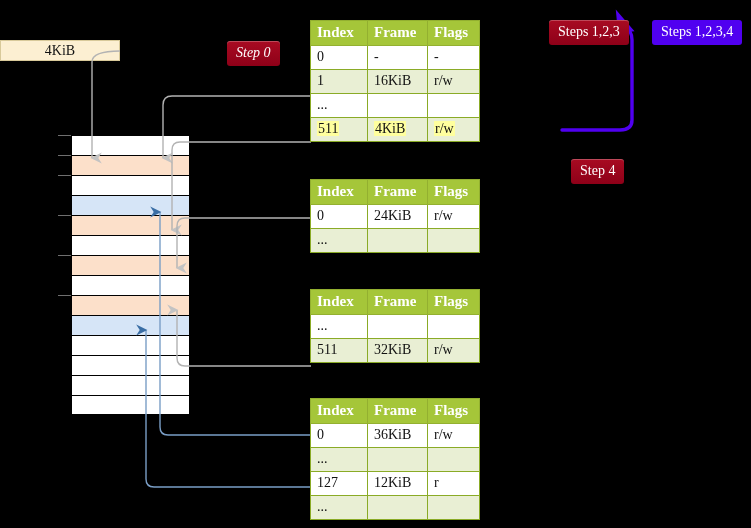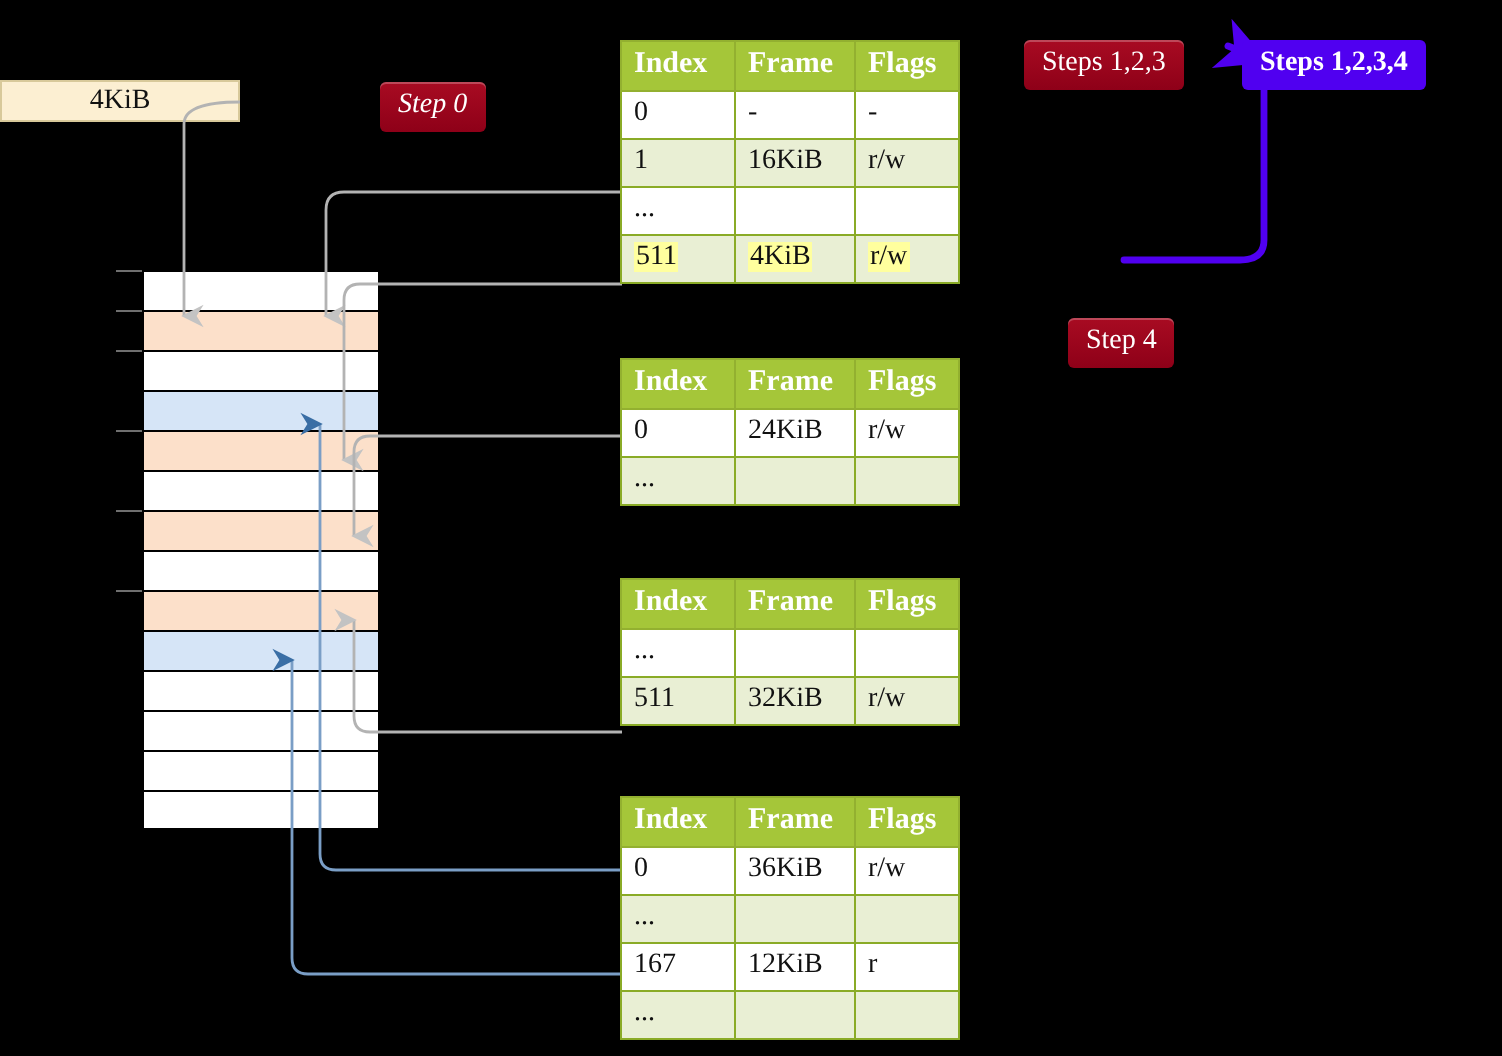--- a/index.html
+++ b/index.html
@@ -29,29 +29,30 @@
     font-size: 14px;
     line-height: 1;
     padding: 5px 9px 6px 9px;
     border-radius: 3px;
     white-space: nowrap;
     font-family: "Liberation Serif", "DejaVu Serif", serif;
   }
   .badge-red {
     background: linear-gradient(#a80b22, #8e0018);
     box-shadow: inset 0 1px 0 rgba(255,255,255,.25);
+    margin-left: 37px;
   }
   .badge-blue {
     background: #5000f0;
   }
 
   #badge-step0  { left: 190px; top: 41px; font-style: italic; }
   #badge-step4  { left: 534px; top: 159px; }
   #badge-s123   { left: 512px; top: 20px; }
-  #badge-s1234  { left: 621px; top: 20px; font-weight: bold; }
+  #badge-s1234  { left: 652px; top: 20px; }
 
   
   #kib-box {
     position: absolute;
     left: 0px;
     top: 40px;
     width: 120px;
     height: 21px;
     background: #fcefd2;
     border: 1px solid #d8c99a;
@@ -292,21 +293,21 @@
           <td class="c-idx">0</td>
           <td class="c-frm">36KiB</td>
           <td class="c-flg">r/w</td>
         </tr>
         <tr class="alt">
           <td class="c-idx">...</td>
           <td class="c-frm"></td>
           <td class="c-flg"></td>
         </tr>
         <tr class="">
-          <td class="c-idx">167</td>
+          <td class="c-idx">127</td>
           <td class="c-frm">12KiB</td>
           <td class="c-flg">r</td>
         </tr>
         <tr class="alt">
           <td class="c-idx">...</td>
           <td class="c-frm"></td>
           <td class="c-flg"></td>
         </tr>
       </tbody>
     </table>

